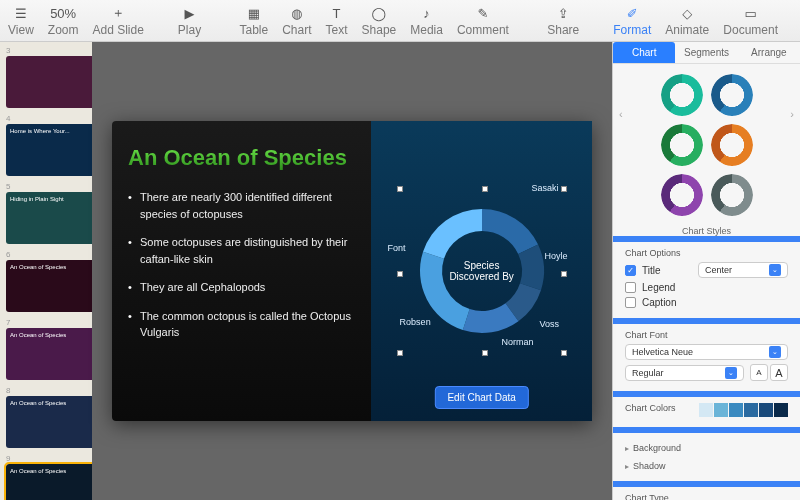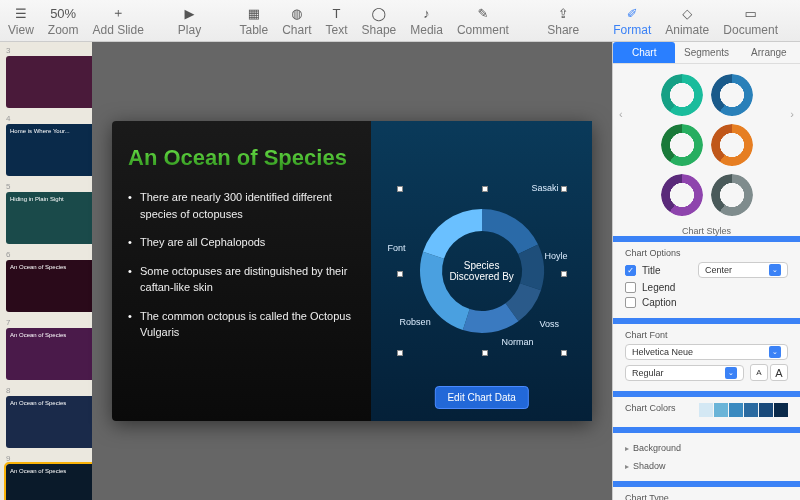--- a/index.html
+++ b/index.html
@@ -164,22 +164,22 @@
         </div>
       </div>
     </div>
 
   <div class="canvas-area">
     <div class="slide">
       <div class="slide-left">
         <div class="slide-title">An Ocean of Species</div>
         <ul class="bullets" id="bullets">
             <li>There are nearly 300 identified different species of octopuses</li>
+            <li>Some octopuses are distinguished by their caftan-like skin</li>
             <li>They are all Cephalopods</li>
-            <li>Some octopuses are distinguished by their caftan-like skin</li>
             <li>The common octopus is called the Octopus Vulgaris</li>
           </ul>
       </div>
       <div class="slide-right">
         <div class="donut-box">
           <svg viewBox="0 0 200 200" id="donut">
               <path d="M100,38 A62,62 0 0 1 156.09927725289322,73.60168392296549 L136.1930820986408,82.9688283373971 A40,40 0 0 0 100,60 Z" fill="#2a6aa8"></path>
               <path d="M156.09927725289322,73.60168392296549 A62,62 0 0 1 158.96550401029953,119.15905365124674 L138.04226065180615,112.36067977499789 A40,40 0 0 0 136.1930820986408,82.9688283373971 Z" fill="#1e4e7a"></path>
               <path d="M158.96550401029953,119.15905365124674 A62,62 0 0 1 136.44268564213334,150.15905365124672 L123.51141009169893,132.3606797749979 A40,40 0 0 0 138.04226065180615,112.36067977499789 Z" fill="#2a5a8a"></path>
               <path d="M136.44268564213334,150.15905365124672 A62,62 0 0 1 80.84094634875326,158.96550401029953 L87.63932022500211,138.04226065180615 A40,40 0 0 0 123.51141009169893,132.3606797749979 Z" fill="#3a7ac0"></path>

